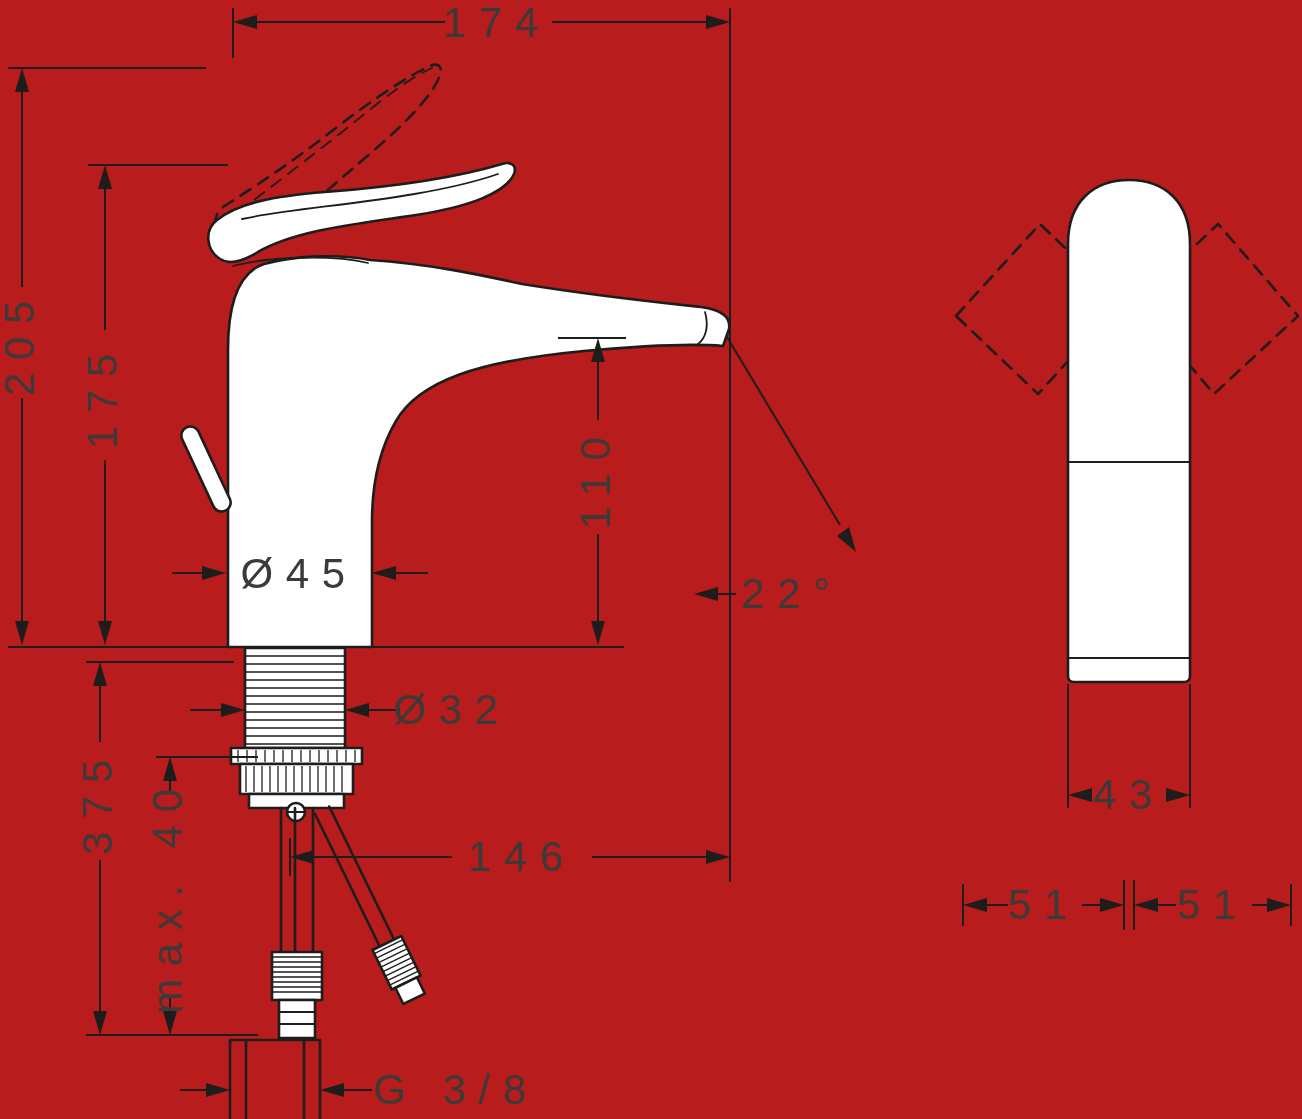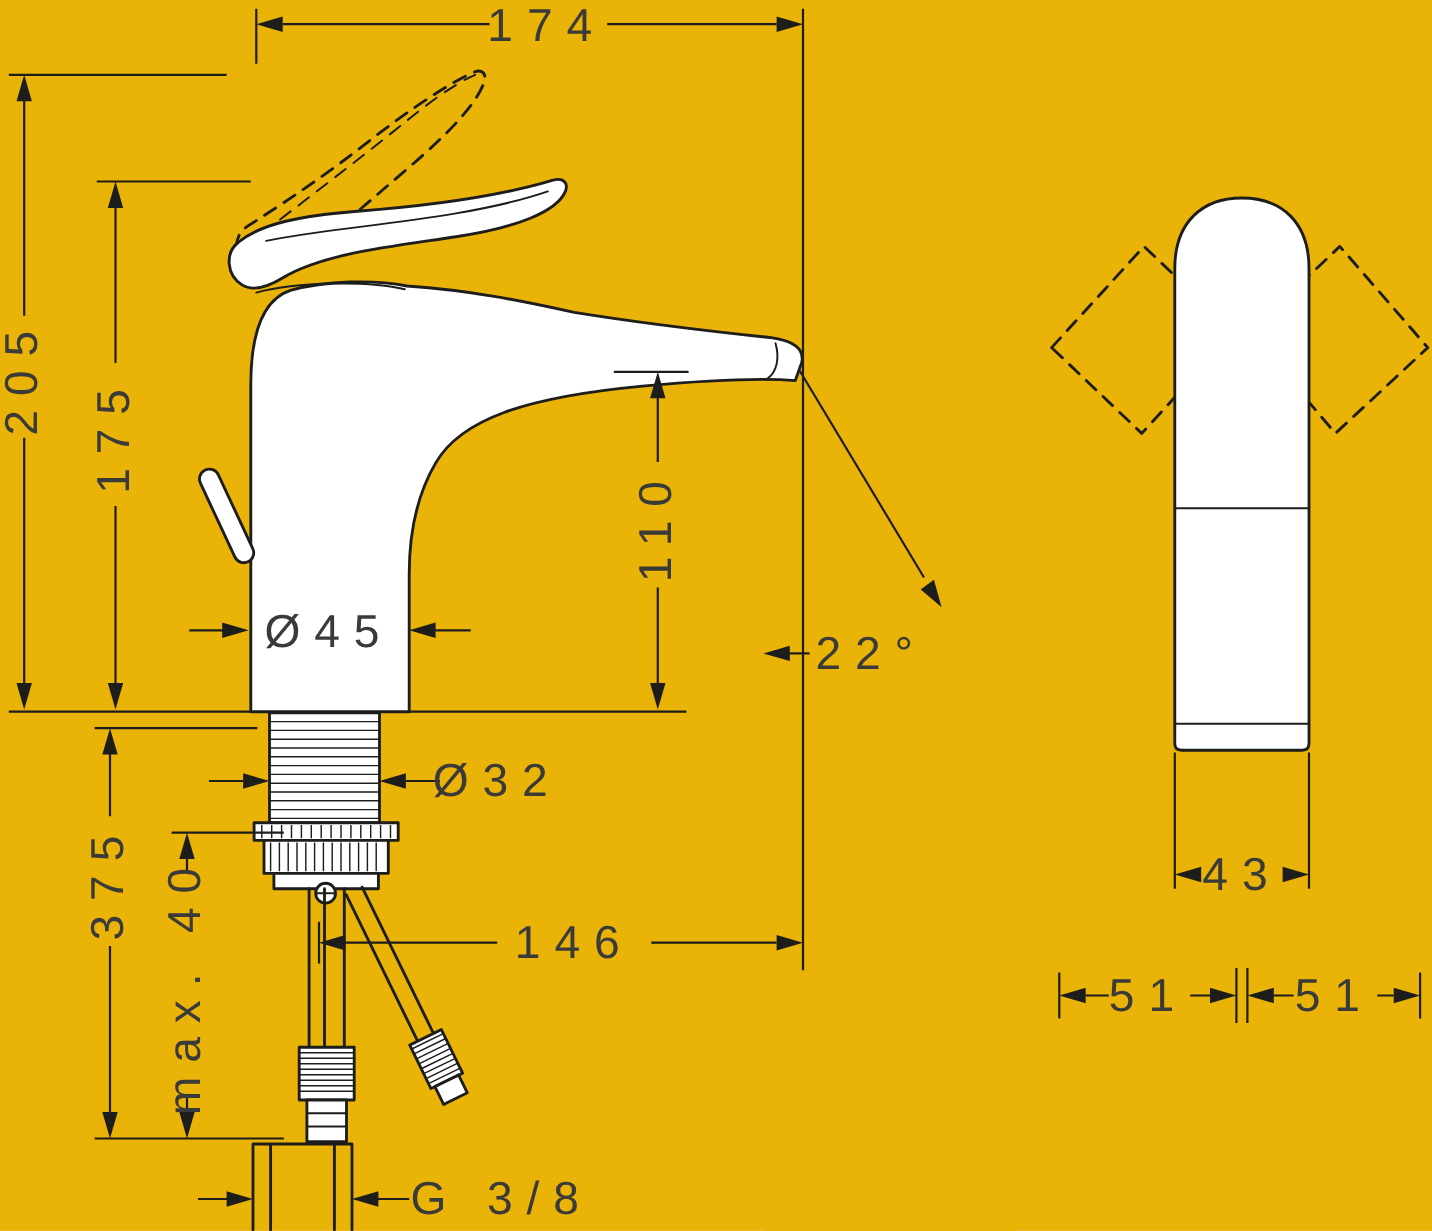--- a/index.html
+++ b/index.html
@@ -1,16 +1,16 @@
 <!DOCTYPE html>
 <html><head>
 <meta charset="utf-8">
 <style>
   html,body{margin:0;padding:0;background:#ffffff;}
-  .canvas{width:1302px;height:1119px;background:#eab308;position:relative;overflow:hidden;}
+  .canvas{width:1302px;height:1119px;background:#b91c1c;position:relative;overflow:hidden;}
   svg{display:block;}
   .ln{fill:none;stroke:#1d1d1b;stroke-width:2.6;stroke-linecap:round;stroke-linejoin:round;}
   .fillw{fill:#ffffff;}
   .thin{stroke-width:1.8;}
   .dash{stroke-dasharray:12 9;}
   .dim{fill:none;stroke:#1d1d1b;stroke-width:2;stroke-linecap:butt;}
   .hatch{fill:none;stroke:#1d1d1b;stroke-width:1.3;}
   .ah{fill:#1d1d1b;stroke:none;}
   .t{font-family:"Liberation Sans",sans-serif;font-size:42px;letter-spacing:0.30em;fill:#3a3a39;}
 </style>

